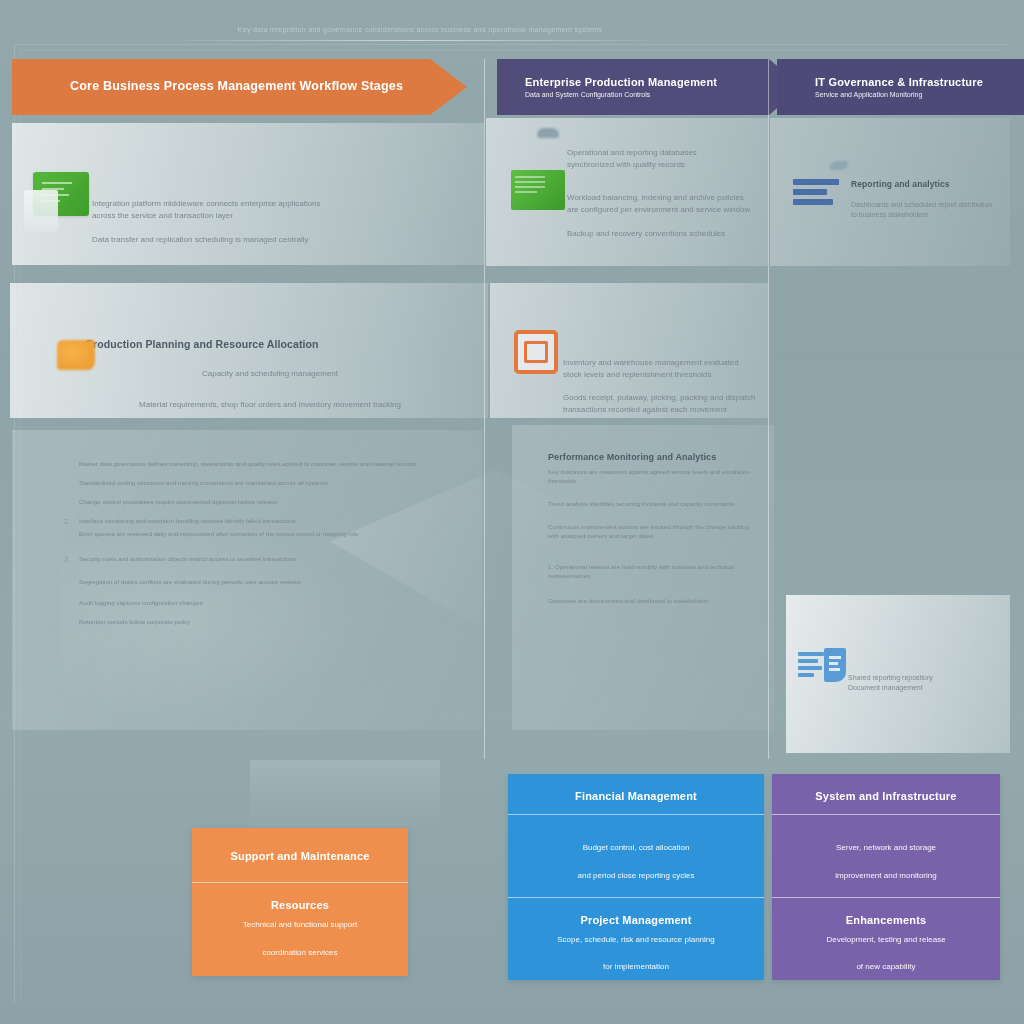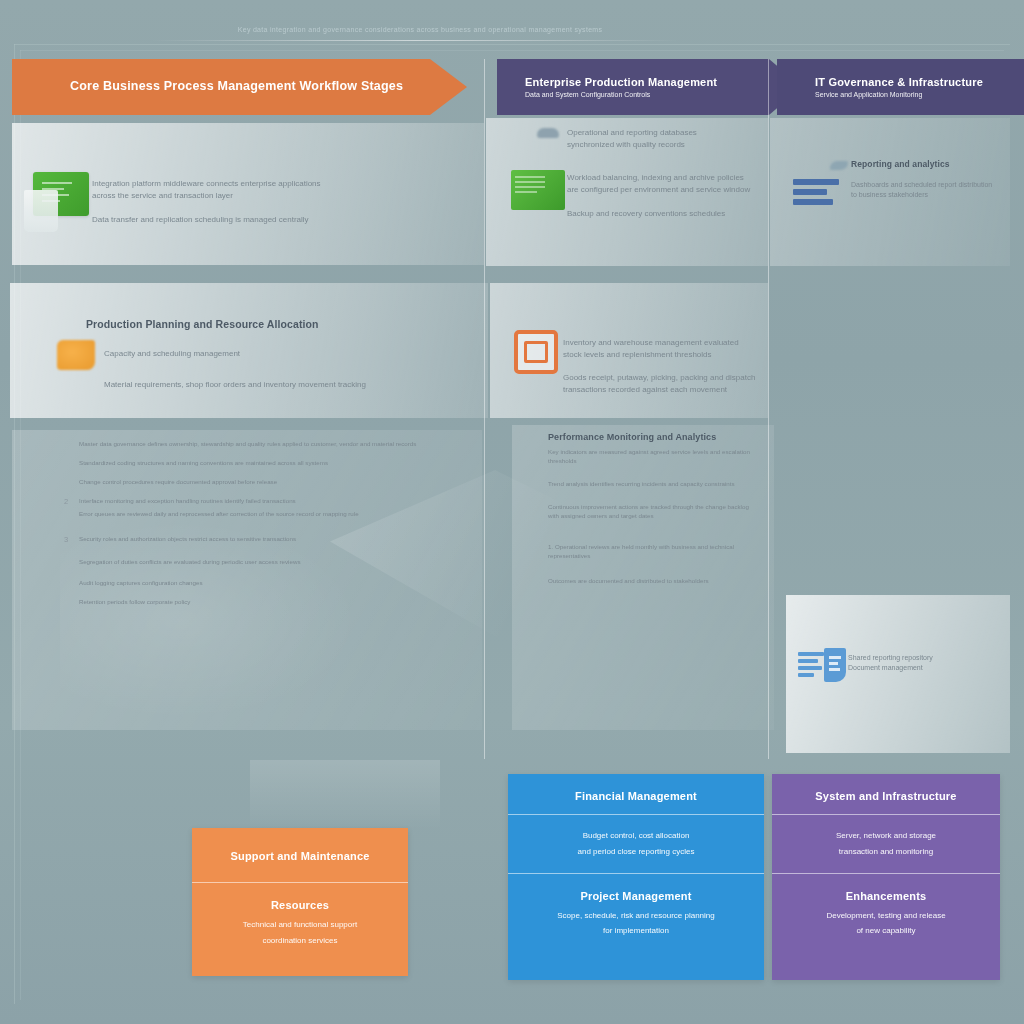--- a/index.html
+++ b/index.html
@@ -79,21 +79,21 @@
 
   
   .panel{
     position:absolute;box-sizing:border-box;
     background:linear-gradient(100deg,rgba(255,255,255,.72),rgba(255,255,255,.34) 70%,rgba(255,255,255,.16));
     filter:blur(.25px);
   }
   .panel.soft{background:linear-gradient(100deg,rgba(255,255,255,.55),rgba(255,255,255,.18));}
   .panel.faint{background:linear-gradient(100deg,rgba(255,255,255,.30),rgba(255,255,255,.07));}
 
-  .txt{filter:blur(.55px);color:#6b7a83;}
+  .txt{filter:blur(.55px);color:#6b7a83;margin-top:20px;}
   .txt .h{font-size:10.5px;font-weight:700;color:#4d5a66;letter-spacing:.1px;}
   .txt .p{font-size:8px;line-height:1.45;color:#7b8890;}
   .txt .p.small{font-size:7px;}
   .txt .p.tiny{font-size:6.2px;}
 
   
   .icon{position:absolute;}
   .ic-green{
     width:56px;height:44px;background:linear-gradient(135deg,#55b83c,#3f9c2c);
     border-radius:3px;box-shadow:0 1px 3px rgba(0,0,0,.12);filter:blur(.4px);
@@ -135,21 +135,21 @@
   .ic-doc .page em.e3{top:20px;width:11px;}
 
   
   .card{
     position:absolute;box-sizing:border-box;color:#fff;text-align:center;
     filter:blur(.35px);box-shadow:0 2px 6px rgba(0,0,0,.10);
   }
   .card .sec{padding:10px 14px;}
   .card .sec + .sec{border-top:1px solid rgba(255,255,255,.55);}
   .card .c-title{font-size:11px;font-weight:700;letter-spacing:.2px;}
-  .card .c-line{font-size:8px;line-height:1.6;margin-top:3px;opacity:.95;}
+  .card .c-line{font-size:8px;line-height:1.6;margin-top:15px;opacity:.95;}
   .card-orange{background:#ef8f4e;}
   .card-blue{background:#2e93d8;}
   .card-purple{background:#7a62ab;}
 
   .bullet-row{display:flex;gap:6px;align-items:flex-start;}
   .bullet-row .bn{font-size:7.5px;color:#8c98a0;min-width:9px;}
 </style>
 </head>
 <body>
 
@@ -242,21 +242,21 @@
 
   <div class="panel" style="left:10px;top:283px;width:478px;height:135px;"></div>
   <div class="panel soft" style="left:490px;top:283px;width:278px;height:135px;"></div>
 
   <div class="txt" style="position:absolute;left:86px;top:318px;width:380px;">
     <div class="h">Production Planning and Resource Allocation</div>
   </div>
 
   <div class="icon ic-amber" style="left:57px;top:340px;"></div>
 
-  <div class="txt" style="position:absolute;left:104px;top:348px;width:360px;">
+  <div class="txt" style="position:absolute;left:90px;top:348px;width:360px;text-align:center;">
     <div class="p">Capacity and scheduling management</div>
     <div class="p" style="margin-top:19px;">Material requirements, shop floor orders and inventory movement tracking</div>
   </div>
 
   <div class="icon ic-orange-box" style="left:514px;top:330px;">
     <i></i>
   </div>
 
   <div class="txt" style="position:absolute;left:563px;top:337px;width:200px;">
     <div class="p">Inventory and warehouse management evaluated</div>
@@ -362,21 +362,21 @@
       <div class="c-line">for implementation</div>
     </div>
   </div>
 
   <div class="card card-purple" style="left:772px;top:774px;width:228px;height:206px;">
     <div class="sec" style="padding-top:16px;padding-bottom:12px;">
       <div class="c-title">System and Infrastructure</div>
     </div>
     <div class="sec" style="padding-top:12px;padding-bottom:14px;">
       <div class="c-line">Server, network and storage</div>
-      <div class="c-line">transaction and monitoring</div>
+      <div class="c-line">improvement and monitoring</div>
     </div>
     <div class="sec" style="padding-top:16px;">
       <div class="c-title">Enhancements</div>
       <div class="c-line" style="margin-top:8px;">Development, testing and release</div>
       <div class="c-line">of new capability</div>
     </div>
   </div>
 
 </div>
 

